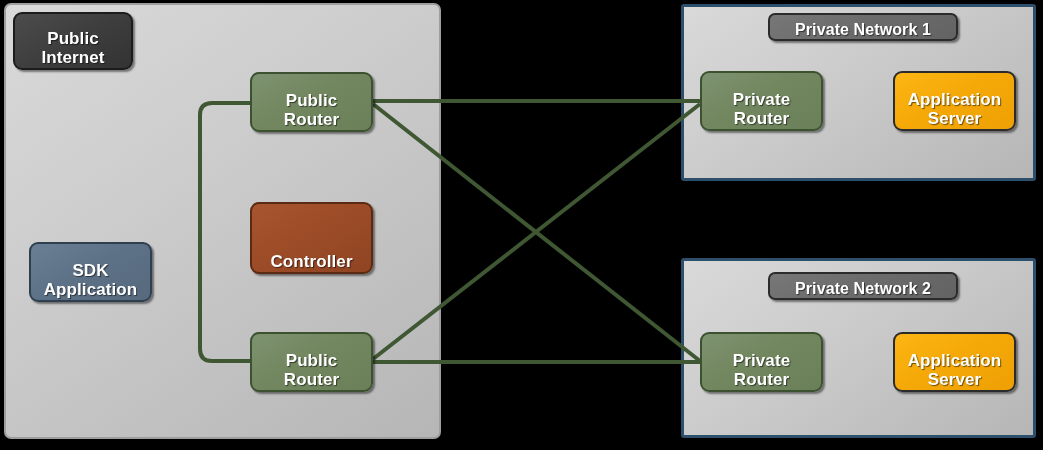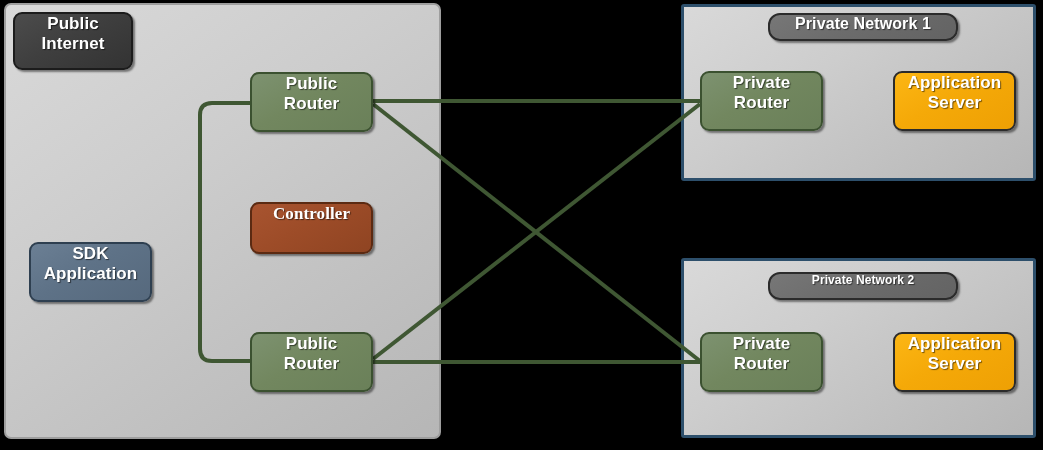--- a/index.html
+++ b/index.html
@@ -49,21 +49,21 @@
     border: 3px solid #2d4f6b;
     border-radius: 3px;
     box-shadow: 2px 2px 2px rgba(0,0,0,0.5);
   }
 
   
   .node {
     position: absolute;
     box-sizing: border-box;
     display: flex;
-    align-items: flex-start;
+    align-items: flex-end;
     justify-content: center;
     text-align: center;
     color: #ffffff;
     font-weight: bold;
     font-size: 17px;
     line-height: 1.15;
     letter-spacing: 0.1px;
     border-radius: 9px;
     text-shadow: 1px 1px 1px rgba(0,0,0,0.55);
     box-shadow: 2px 2px 2px rgba(0,0,0,0.45);
@@ -88,35 +88,35 @@
     background: linear-gradient(150deg, #a85430 0%, #9d4c28 45%, #8f4422 100%);
     border: 2px solid #5b2a12;
   }
   .n-amber {
     background: linear-gradient(150deg, #fcb614 0%, #f5a908 45%, #eea004 100%);
     border: 2px solid #2b2b2b;
   }
   .n-gray-label {
     background: linear-gradient(150deg, #777777 0%, #6c6c6c 45%, #636363 100%);
     border: 2px solid #2b2b2b;
-    border-radius: 12px;
+    border-radius: 7px;
   }
 
   
   #lbl-public-internet { left: 13px;  top: 12px;  width: 120px; height: 58px; }
   #node-sdk            { left: 29px;  top: 202px; width: 123px; height: 60px; }
-  #node-controller     { left: 250px; top: 202px; width: 123px; height: 52px; font-family: Liberation Serif, serif; }
+  #node-controller     { left: 250px; top: 202px; width: 123px; height: 72px; }
   #node-pubrouter-top  { left: 250px; top: 72px;  width: 123px; height: 60px; }
   #node-pubrouter-bot  { left: 250px; top: 332px; width: 123px; height: 60px; }
 
   #lbl-priv-net-1      { left: 768px; top: 13px;  width: 190px; height: 28px; font-size: 16px; }
   #node-privrouter-1   { left: 700px; top: 71px;  width: 123px; height: 60px; }
   #node-appserver-1    { left: 893px; top: 71px;  width: 123px; height: 60px; }
 
-  #lbl-priv-net-2      { left: 768px; top: 272px; width: 190px; height: 28px; font-size: 12px; }
+  #lbl-priv-net-2      { left: 768px; top: 272px; width: 190px; height: 28px; font-size: 16px; }
   #node-privrouter-2   { left: 700px; top: 332px; width: 123px; height: 60px; }
   #node-appserver-2    { left: 893px; top: 332px; width: 123px; height: 60px; }
 
   
   #links {
     position: absolute;
     left: 0; top: 0;
     width: 1043px; height: 450px;
     z-index: 3;
     pointer-events: none;

